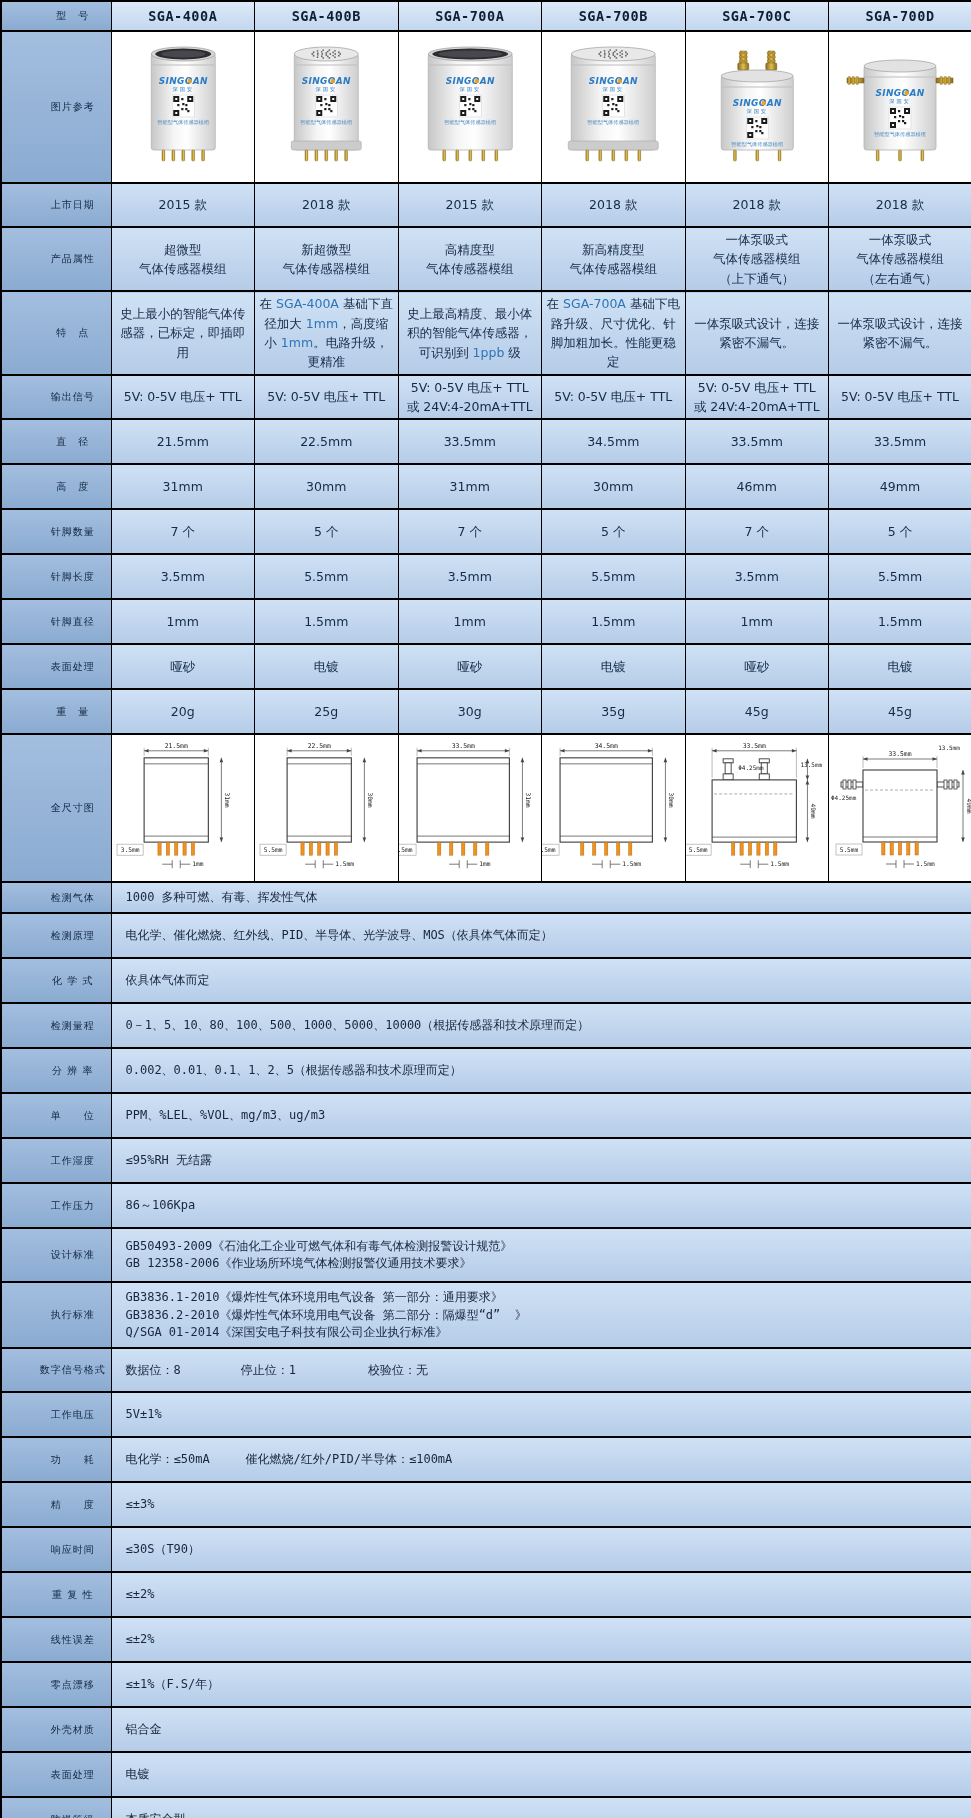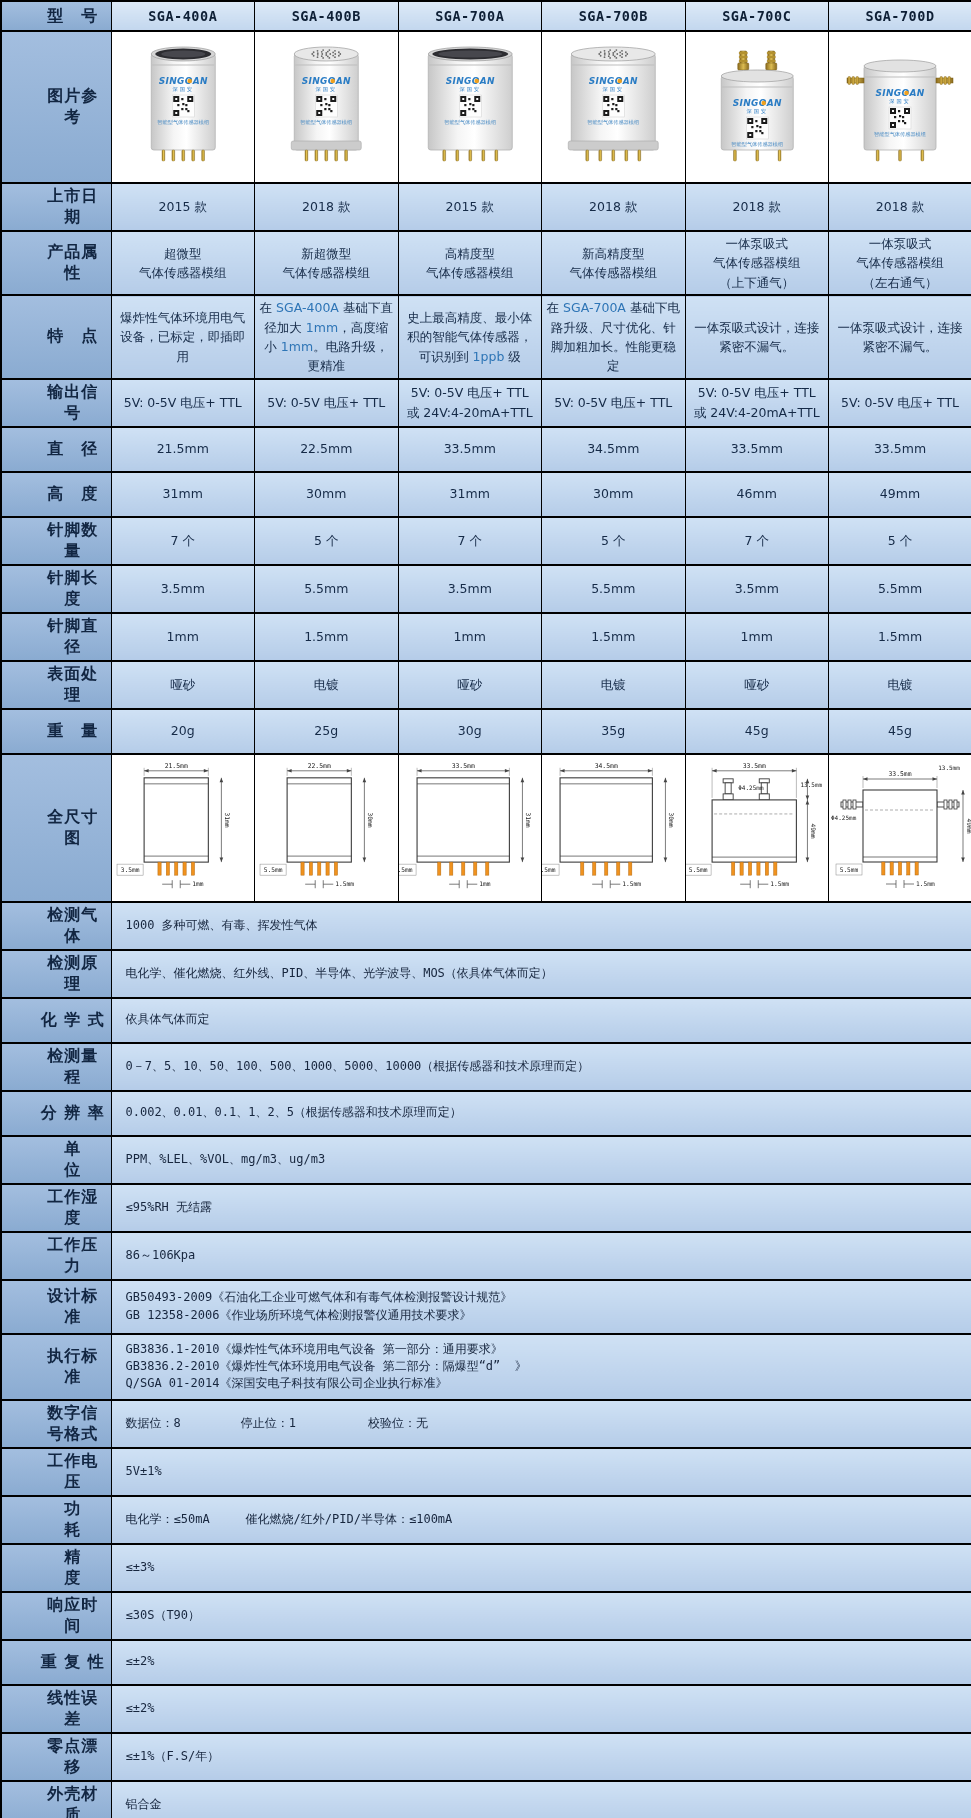--- a/index.html
+++ b/index.html
@@ -2,34 +2,34 @@
 <html style="--lbl1: #a3bedf; --lbl2: #8aabd1; --cel1: #cfe1f4; --cel2: #b5cce8; --hdr1: #dce9f7; --hdr2: #c3d7ee; --border: #000000;"><head>
 <meta charset="utf-8">
 <style>
   html,body{margin:0;padding:0;background:#fff;}
   body{font-family:"DejaVu Sans","Liberation Sans",sans-serif;color:#16273f;}
   table{border-collapse:collapse;width:971px;table-layout:fixed;border:2px solid var(--border,#000);}
   th,td{border-left:1px solid var(--border,#000);border-right:1px solid var(--border,#000);
         border-top:2px solid var(--border,#000);border-bottom:2px solid var(--border,#000);
         padding:2px 4px;text-align:center;vertical-align:middle;overflow:hidden;}
   th.lbl{background:linear-gradient(180deg,var(--lbl1,#a3bedf),var(--lbl2,#8aabd1));
-         font-size:16px;font-weight:bold;color:#122642;letter-spacing:1px;padding-left:37px;}
+         font-size:10px;font-weight:normal;color:#122642;letter-spacing:1px;padding-left:37px;}
   .model{background:linear-gradient(180deg,var(--hdr1,#dce9f7),var(--hdr2,#c3d7ee));
          font-family:"DejaVu Sans Mono","Liberation Mono",monospace;font-weight:bold;
          font-size:13.5px;letter-spacing:.5px;color:#0e1f35;}
   .val-cell{background:linear-gradient(180deg,var(--cel1,#cfe1f4),var(--cel2,#b5cce8));
             font-size:12.5px;color:#152a47;line-height:1.55;}
   .pre{white-space:pre-line;}
   .white{background:#fff;padding:0;}
   .specval{text-align:left;padding-left:14px;font-size:12px;white-space:pre-wrap;line-height:1.45;
            font-family:"DejaVu Sans Mono","DejaVu Sans",monospace;color:#17263e;}
   .lat{color:#2e75b6;}
   svg.ph{width:100%;height:150px;display:block;}
   svg.dg{width:100%;height:146px;display:block;}
-  .h30{height:30px}.h152{height:152px}.h36{height:28px}.h62{height:62px}.h80{height:80px}
+  .h30{height:30px}.h152{height:152px}.h36{height:44px}.h62{height:62px}.h80{height:80px}
   .h44{height:44px}.h35{height:45px}.h148{height:148px}.h42{height:31px}.h46{height:54px}.h66{height:66px}
 </style>
 </head>
 <body>
 
 <table>
   <colgroup>
     <col style="width:110px">
       <col style="width:143.5px">
       <col style="width:143.5px">
@@ -331,21 +331,21 @@
     <td class="val-cell pre">一体泵吸式
 气体传感器模组
 （上下通气）</td>
     <td class="val-cell pre">一体泵吸式
 气体传感器模组
 （左右通气）</td>
   </tr>
 
   <tr class="h80">
     <th class="lbl">特　点</th>
-    <td class="val-cell pre">爆炸性气体环境用电气设备，已标定，即插即用</td>
+    <td class="val-cell pre">史上最小的智能气体传感器，已标定，即插即用</td>
     <td class="val-cell pre">在 <span class="lat">SGA-400A</span> 基础下直径加大 <span class="lat">1mm</span>，高度缩小 <span class="lat">1mm</span>。电路升级，更精准</td>
     <td class="val-cell pre">史上最高精度、最小体积的智能气体传感器，可识别到 <span class="lat">1ppb</span> 级</td>
     <td class="val-cell pre">在 <span class="lat">SGA-700A</span> 基础下电路升级、尺寸优化、针脚加粗加长。性能更稳定</td>
     <td class="val-cell pre">一体泵吸式设计，连接紧密不漏气。</td>
     <td class="val-cell pre">一体泵吸式设计，连接紧密不漏气。</td>
   </tr>
 
   <tr class="h44">
     <th class="lbl">输出信号</th>
     <td class="val-cell pre">5V: 0-5V 电压+ TTL</td>
@@ -635,21 +635,21 @@
   <tr class="h35">
         <th class="lbl">检测原理</th>
         <td class="val-cell specval" colspan="6">电化学、催化燃烧、红外线、PID、半导体、光学波导、MOS（依具体气体而定）</td>
       </tr>
   <tr class="h35">
         <th class="lbl">化 学 式</th>
         <td class="val-cell specval" colspan="6">依具体气体而定</td>
       </tr>
   <tr class="h35">
         <th class="lbl">检测量程</th>
-        <td class="val-cell specval" colspan="6">0－7、5、10、50、100、500、1000、5000、10000（根据传感器和技术原理而定）</td>
+        <td class="val-cell specval" colspan="6">0－1、5、10、80、100、500、1000、5000、10000（根据传感器和技术原理而定）</td>
       </tr>
   <tr class="h35">
         <th class="lbl">分 辨 率</th>
         <td class="val-cell specval" colspan="6">0.002、0.01、0.1、1、2、5（根据传感器和技术原理而定）</td>
       </tr>
   <tr class="h35">
         <th class="lbl">单　　位</th>
         <td class="val-cell specval" colspan="6">PPM、%LEL、%VOL、mg/m3、ug/m3</td>
       </tr>
   <tr class="h35">

